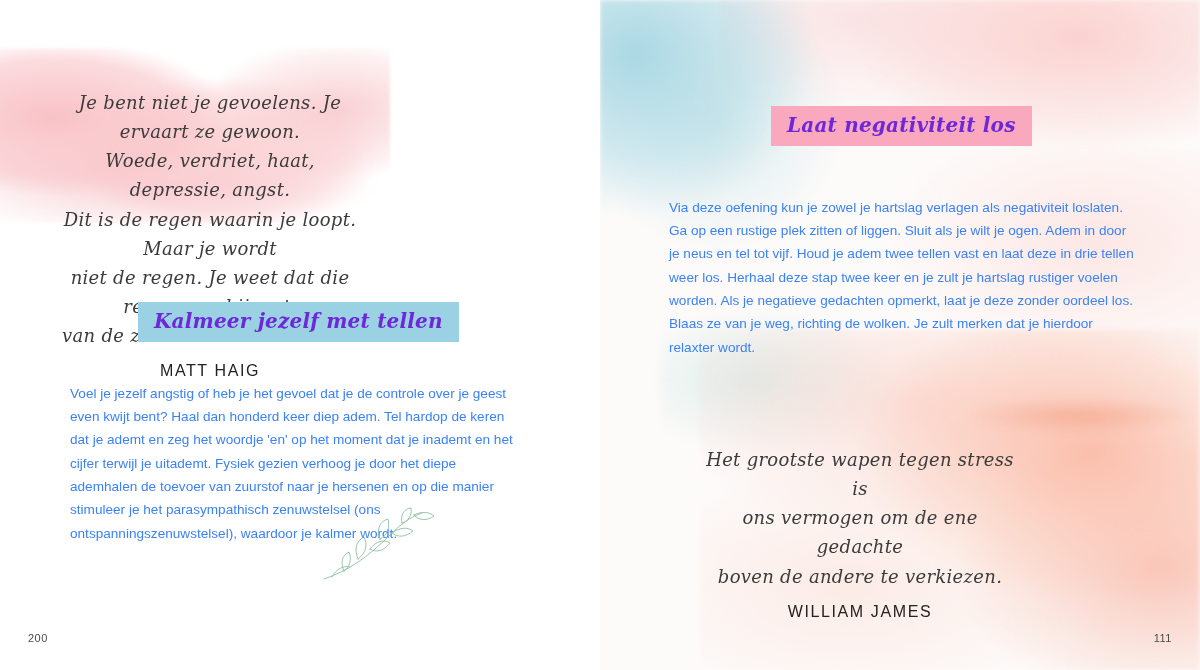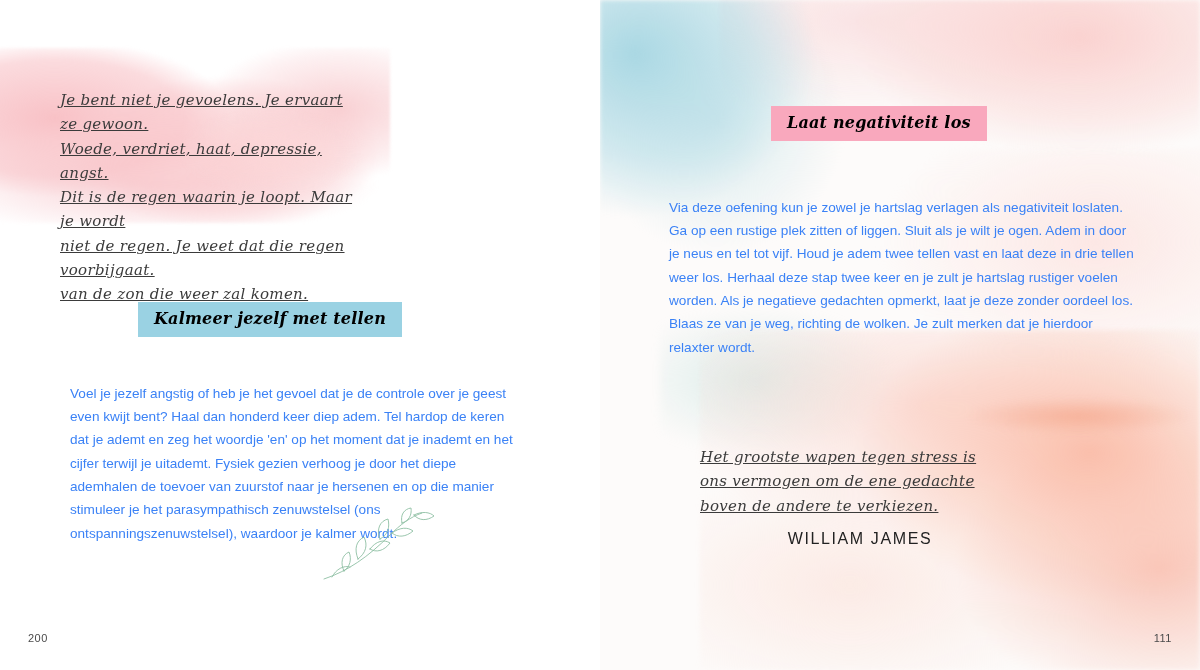--- a/index.html
+++ b/index.html
@@ -118,46 +118,45 @@
     width: 270px;
     height: 120px;
     background: radial-gradient(ellipse 60% 22% at 55% 20%, rgba(243,160,130,0.55) 0%, rgba(243,160,130,0) 70%);
     filter: blur(3px);
   }
 
   
   .quote-script {
     font-family: "DejaVu Serif", serif;
     font-style: italic;
-    font-size: 15px;
+    font-size: 18px;
     line-height: 1.62;
     color: #3b3b3b;
-    text-align: left;
+    text-align: center;
     letter-spacing: .3px;
-    text-decoration: underline;
   }
   .quote-attrib {
     font-family: "Liberation Sans", sans-serif;
     font-weight: normal;
     font-size: 16px;
     letter-spacing: 1.6px;
     color: #222;
     text-align: center;
     margin-top: 12px;
   }
 
   .heading-band {
     display: inline-block;
     padding: 7px 16px 9px 16px;
     font-family: "DejaVu Serif", serif;
     font-style: italic;
     font-weight: bold;
-    font-size: 16px;
+    font-size: 20px;
     letter-spacing: .2px;
-    color: #000000;
+    color: #6d28d9;
   }
   .band-blue { background: #9ad2e3; }
   .band-pink { background: #f9a8bd; }
 
   .body-text {
     font-family: "Liberation Sans", sans-serif;
     font-size: 13.6px;
     line-height: 1.72;
     color: #3b82f6;
   }

